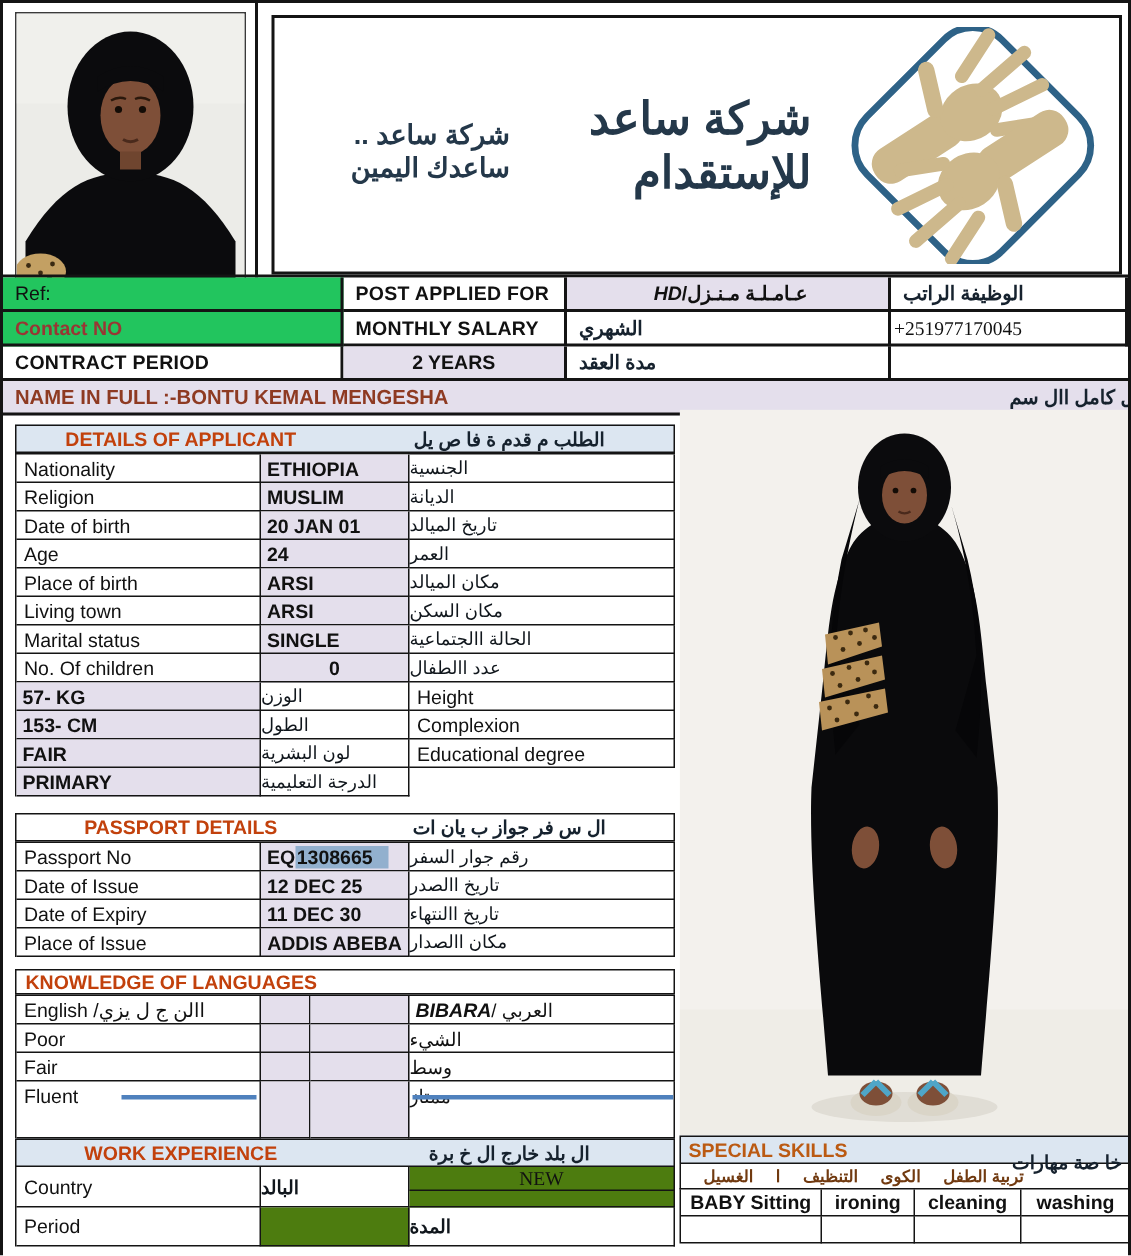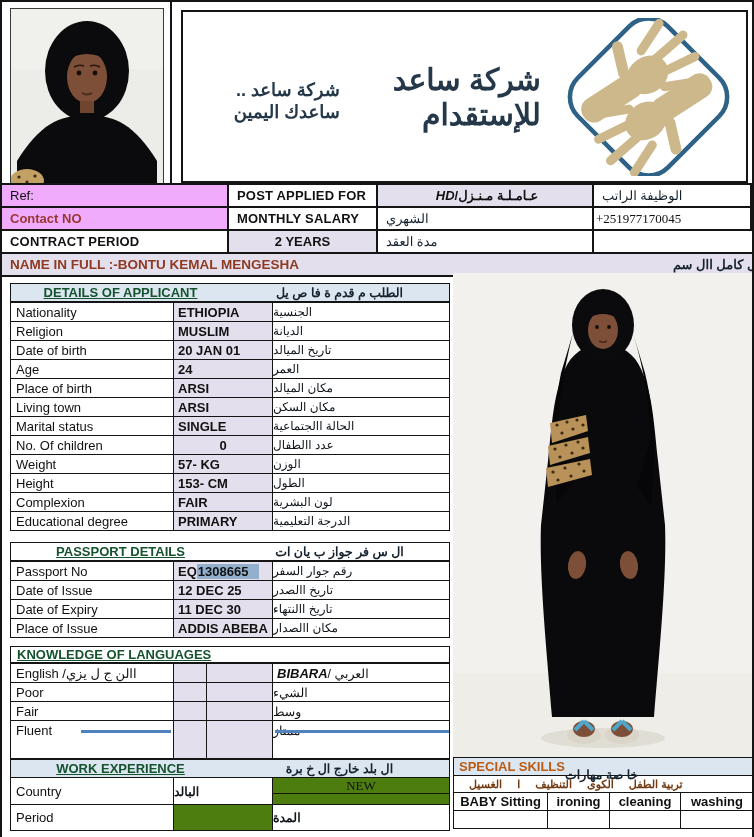--- a/index.html
+++ b/index.html
@@ -12,40 +12,40 @@
               box-sizing:border-box;display:flex;background:#fff;}
   .titles{flex:1;display:flex;flex-direction:row;justify-content:center;align-items:center;color:#24384A;direction:rtl;}
   .t1{font-size:30px;font-weight:bold;letter-spacing:0;}
   .t2{font-size:18px;font-weight:bold;margin-top:8px;}
   .logo{width:205px;flex:none;display:flex;align-items:center;justify-content:center;}
   
   .post{position:absolute;left:0;top:181px;width:750px;display:grid;grid-template-columns:227px 149px 216px 1fr;
         grid-auto-rows:23px;border-top:2px solid #141414;border-left:0;}
   .post>div{border-right:2px solid #141414;border-bottom:2px solid #141414;display:flex;align-items:center;
             padding:0 8px;font-size:13px;overflow:hidden;}
-  .bg-blue{background:#f0abfc;}
+  .bg-blue{background:#22c55e;}
   .bg-lav{background:#E4DFEC;}
   .lbl-bold{font-weight:bold;letter-spacing:.2px;}
   .maroon{color:#993634;font-weight:bold;}
   .serif{font-family:"Liberation Serif",serif;font-size:14px;padding:0 2px !important;}
   .cent{justify-content:center;font-weight:bold;}
-  .ar-cell{justify-content:flex-end;direction:rtl;font-weight:normal;color:#16222E;font-size:13px;}
+  .ar-cell{justify-content:flex-end;direction:rtl;font-weight:bold;color:#16222E;font-size:13px;}
   .italic-latin{font-style:italic;font-weight:bold;margin-left:4px;}
   
   .name-row{position:absolute;left:0;top:250px;width:750px;height:21px;background:#E4DFEC;border-top:2px solid #141414;
             border-bottom:2px solid #141414;box-sizing:content-box;display:flex;align-items:center;
             justify-content:space-between;padding:0 8px;}
   .name-en{color:#8E3A22;font-weight:bold;font-size:13.5px;}
   .name-ar{font-weight:bold;font-size:13px;color:#16222E;direction:rtl;}
   
   .leftcol{position:absolute;left:8px;top:281px;width:440px;}
   .sec-h{height:19px;border:1.5px solid #141414;box-sizing:border-box;display:flex;align-items:center;
          font-size:13px;font-weight:bold;background:#fff;}
   .sec-h.blue{background:#DCE6F1;}
-  .sec-h .he{color:#14532d;flex:1;text-align:center;text-decoration:underline;}
+  .sec-h .he{color:#c2410c;flex:1;text-align:center;}
   .sec-h .he.left{text-align:left;padding-left:6px;flex:none;}
   .sec-h .ha{flex:1;text-align:center;color:#16222E;direction:rtl;font-size:12.5px;}
   .tbl{display:grid;grid-template-columns:163px 99px 1fr;border-left:1.5px solid #141414;border-top:1.5px solid #141414;}
   .tbl>div{border-right:1.5px solid #141414;border-bottom:1.5px solid #141414;display:flex;align-items:center;
            font-size:13px;overflow:hidden;height:19px;box-sizing:border-box;}
   .tbl .lab{padding-left:5px;}
   .tbl .val{background:#E4DFEC;font-weight:bold;padding-left:4px;}
   .tbl .val.c{justify-content:center;padding-left:0;}
   .tbl .arc{justify-content:flex-end;padding-right:6px;direction:rtl;font-size:12px;color:#10161c;}
   .gap11{height:11px;} .gap8{height:8px;}
@@ -65,21 +65,21 @@
         border-left:1.5px solid #141414;}
   .work>div{border-right:1.5px solid #141414;border-bottom:1.5px solid #141414;display:flex;align-items:center;
             font-size:13px;overflow:hidden;box-sizing:border-box;}
   .work .span2{grid-row:1/3;}
   .work .lav{background:#4d7c0f;}
   .work .ra{justify-content:flex-end;padding-right:6px;direction:rtl;font-weight:bold;font-size:12.5px;color:#10161c;}
   
   .photo2{position:absolute;left:451px;top:271px;width:301px;height:484px;overflow:hidden;}
   .skills{position:absolute;left:451px;top:755px;width:301px;}
   .sk-h{height:19px;border:1.5px solid #141414;box-sizing:border-box;background:#DCE6F1;display:flex;
-        align-items:center;padding:0 5px;font-weight:bold;font-size:13px;}
+        align-items:center;justify-content:space-between;padding:0 5px;font-weight:bold;font-size:13px;}
   .sk-h .he{color:#BB5A12;} .sk-h .ha{color:#16222E;direction:rtl;font-size:12.5px;margin-top:15px;}
   .sk-ar{height:17px;border:1.5px solid #141414;border-top:none;box-sizing:border-box;display:flex;align-items:center;
          padding-left:15px;gap:15px;font-weight:bold;font-size:11px;color:#713A10;}
   .sk-ar span{direction:rtl;}
   .sk-grid{display:grid;grid-template-columns:94px 62px 71px 1fr;border-left:1.5px solid #141414;}
   .sk-grid>div{border-right:1.5px solid #141414;border-bottom:1.5px solid #141414;height:18px;box-sizing:border-box;
                display:flex;align-items:center;justify-content:center;font-weight:bold;font-size:13px;overflow:hidden;}
 </style>
 </head>
 <body>
@@ -183,21 +183,20 @@
       <div class="arc">مكان الميالد</div>
       <div class="lab">Living town</div>
       <div class="val">ARSI</div>
       <div class="arc">مكان السكن</div>
       <div class="lab">Marital status</div>
       <div class="val">SINGLE</div>
       <div class="arc">الحالة االجتماعية</div>
       <div class="lab">No. Of children</div>
       <div class="val c">0</div>
       <div class="arc">عدد االطفال</div>
-      <div class="lab">Weight</div>
       <div class="val">57- KG</div>
       <div class="arc">الوزن</div>
       <div class="lab">Height</div>
       <div class="val">153- CM</div>
       <div class="arc">الطول</div>
       <div class="lab">Complexion</div>
       <div class="val">FAIR</div>
       <div class="arc">لون البشرية</div>
       <div class="lab">Educational degree</div>
       <div class="val">PRIMARY</div>

